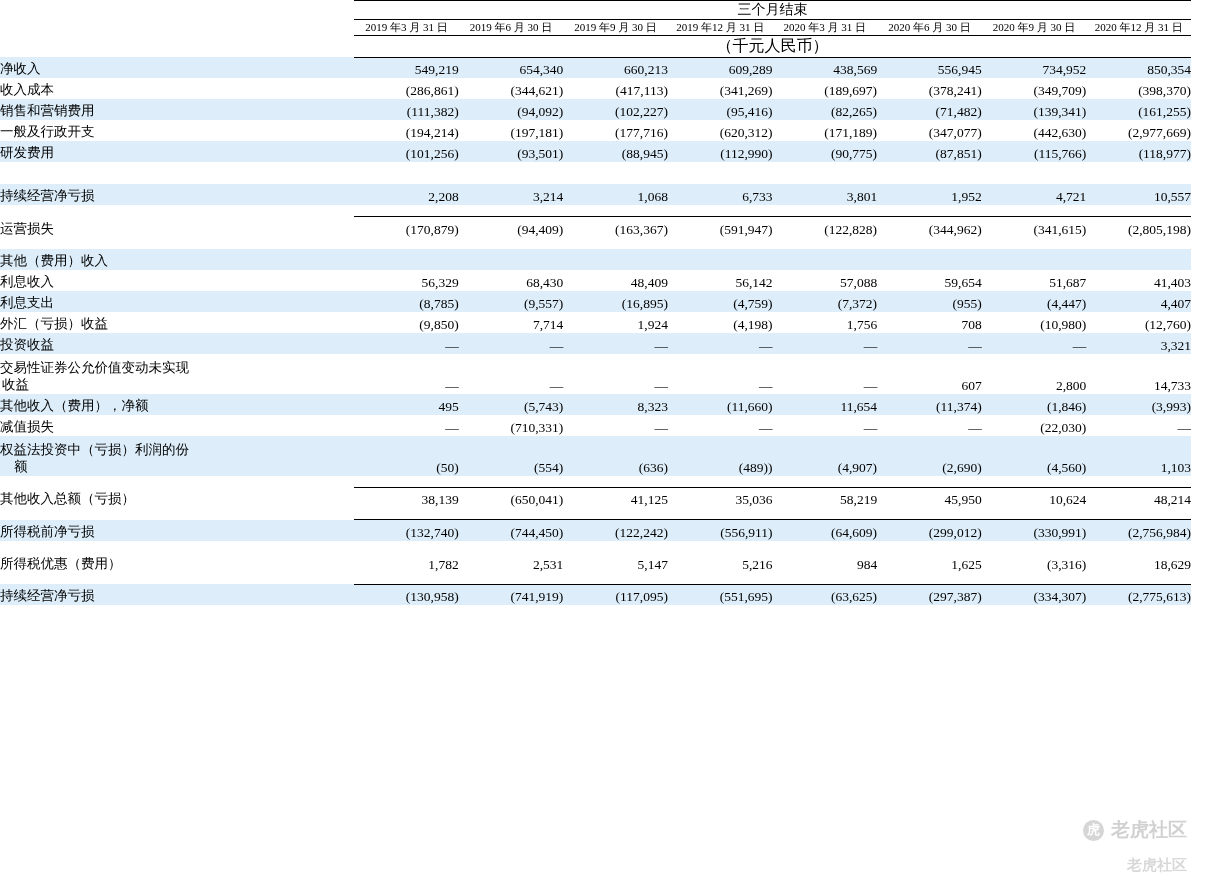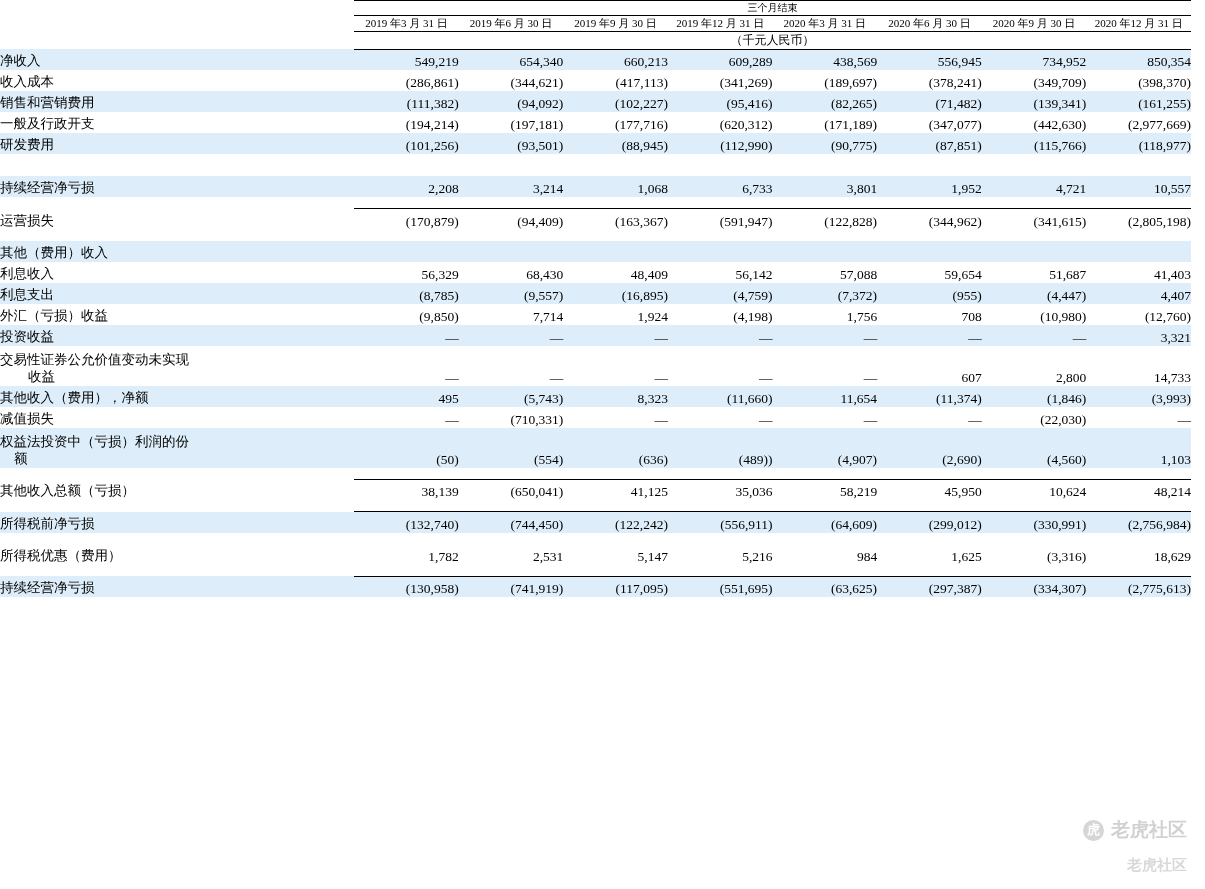--- a/index.html
+++ b/index.html
@@ -58,41 +58,41 @@
   tr.band td { background: #ddeefa; }
   tr.plain td { background: #ffffff; }
 
   tr.h { height: 21px; }
   tr.spacer td { height: 12px; background: #ffffff; }
 
   
   .hdr-group {
     text-align: center;
     font-weight: bold;
-    font-size: 10px;
+    font-size: 14px;
     padding-bottom: 3px;
   }
   .rule-top {
     border-top: 1.4px solid #000;
   }
   .rule-bottom {
     border-bottom: 1.4px solid #000;
   }
   .hdr-date {
     text-align: center;
     font-weight: bold;
     font-size: 11px;
     line-height: 1.35;
     padding: 5px 6px 4px 6px;
     white-space: normal;
   }
   .hdr-unit {
     text-align: center;
     font-weight: bold;
-    font-size: 12px;
+    font-size: 16px;
     padding: 2px 0 3px 0;
   }
   
   .ul-top { border-top: 1.1px solid #000; }
 
   .two-line {
     white-space: normal;
     line-height: 1.25;
   }
 
@@ -307,21 +307,21 @@
           <td class="cell-num">—</td>
           <td class="cell-num">—</td>
           <td class="cell-num">—</td>
           <td class="cell-num">—</td>
           <td class="cell-num">—</td>
           <td class="cell-num">—</td>
           <td class="cell-num">—</td>
           <td class="cell-num">3,321</td>
         </tr>
         <tr class="h plain" style="height: 40px;">
-          <td class="cell-label ind2 two-line">交易性证券公允价值变动未实现<br><span style="padding-left: 28px;">收益</span></td>
+          <td class="cell-label ind2 two-line">交易性证券公允价值变动未实现<br><span style="padding-left: 2px;">收益</span></td>
           <td class="cell-num">—</td>
           <td class="cell-num">—</td>
           <td class="cell-num">—</td>
           <td class="cell-num">—</td>
           <td class="cell-num">—</td>
           <td class="cell-num">607</td>
           <td class="cell-num">2,800</td>
           <td class="cell-num">14,733</td>
         </tr>
         <tr class="h band">

